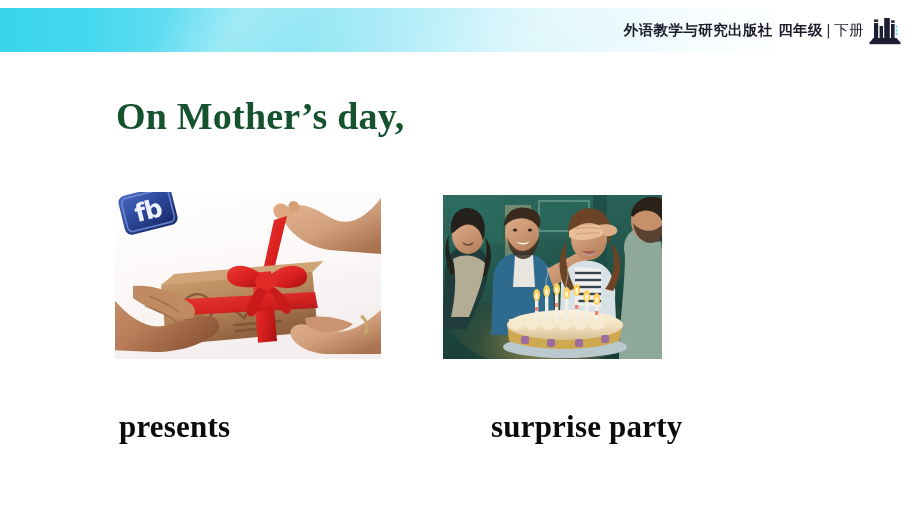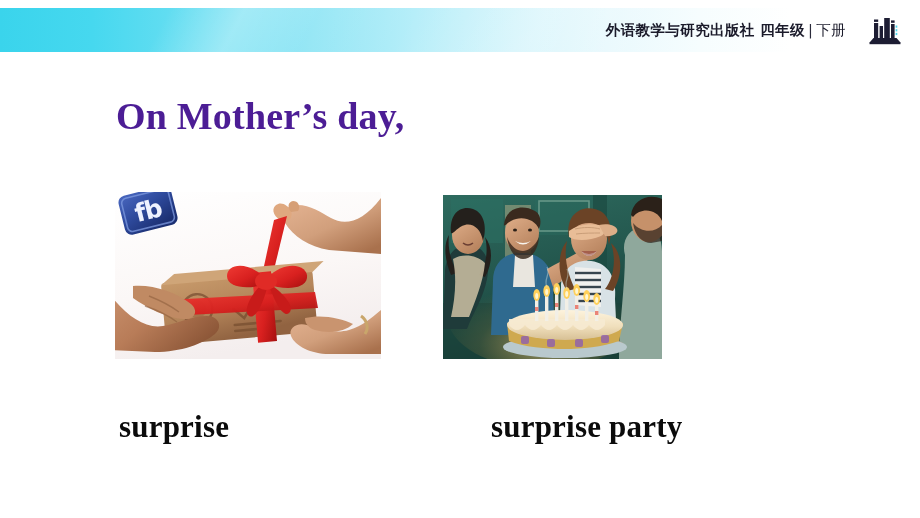--- a/index.html
+++ b/index.html
@@ -47,21 +47,21 @@
         rgba(255,255,255,0) 70%);
     pointer-events:none;
   }
 
   .header-right {
     position:absolute;
     right:18px; top:8px;
     height:44px;
     display:flex;
     align-items:center;
-    gap:22px;
+    gap:4px;
   }
   .publisher-text {
     font-family:"DejaVu Sans", sans-serif;
     font-size:14.5px;
     font-weight:700;
     color:#1b1b2b;
     letter-spacing:0.4px;
     white-space:nowrap;
     line-height:1;
   }
@@ -79,21 +79,21 @@
   }
 
   
   .title {
     position:absolute;
     left:116px; top:96px;
     font-family:"Liberation Serif", "DejaVu Serif", serif;
     font-weight:700;
     font-size:38px;
     line-height:1.1;
-    color:#4c1d95;
+    color:#14532d;
     letter-spacing:0.2px;
     white-space:nowrap;
   }
 
   
   .card-a {
     position:absolute;
     left:115px; top:192px;
     width:266px; height:167px;
     overflow:hidden;
@@ -408,16 +408,16 @@
         </g>
 
         <g stroke="#cfe2dc" stroke-width="1.2" fill="none" opacity="0.45">
           <path d="M104 92 C100 84 108 80 104 72"></path>
           <path d="M124 94 C120 86 128 82 124 74"></path>
         </g>
       </g>
     </svg>
   </div>
 
-  <div class="caption caption-a">surprise</div>
+  <div class="caption caption-a">presents</div>
   <div class="caption caption-b">surprise party</div>
 
 </div>
 
 </body></html>

